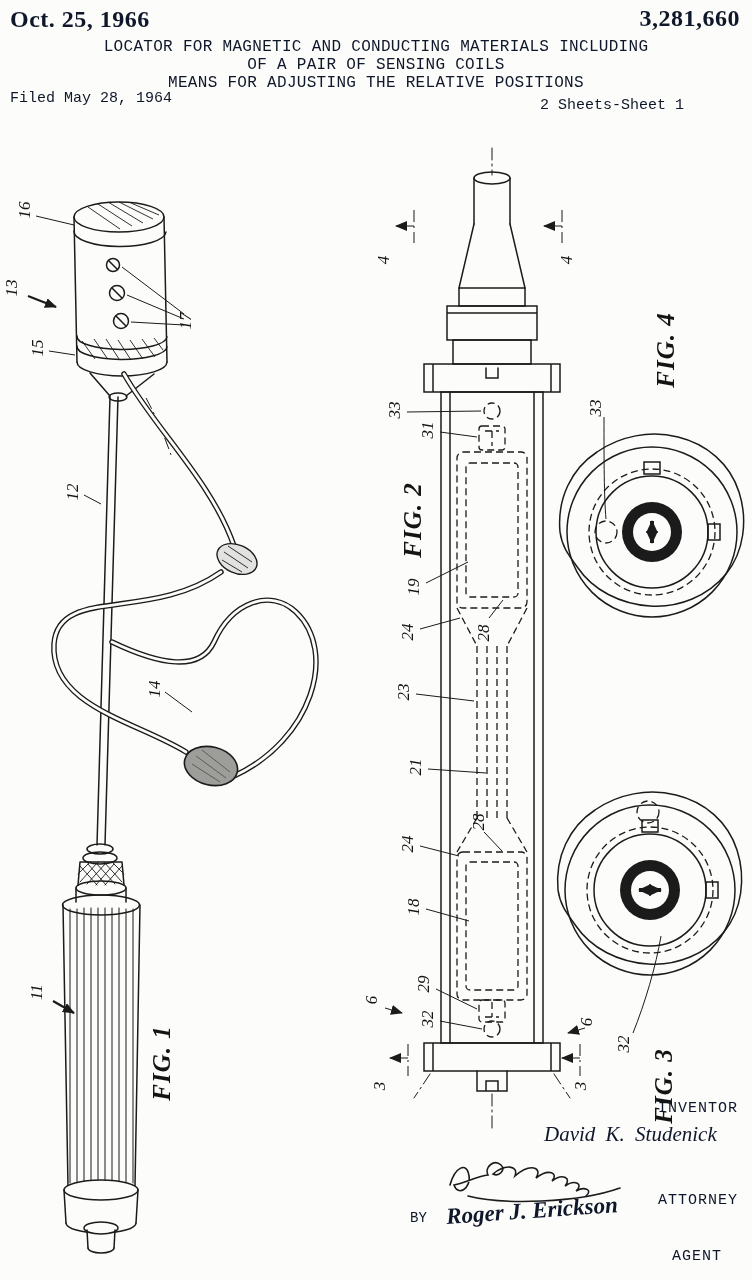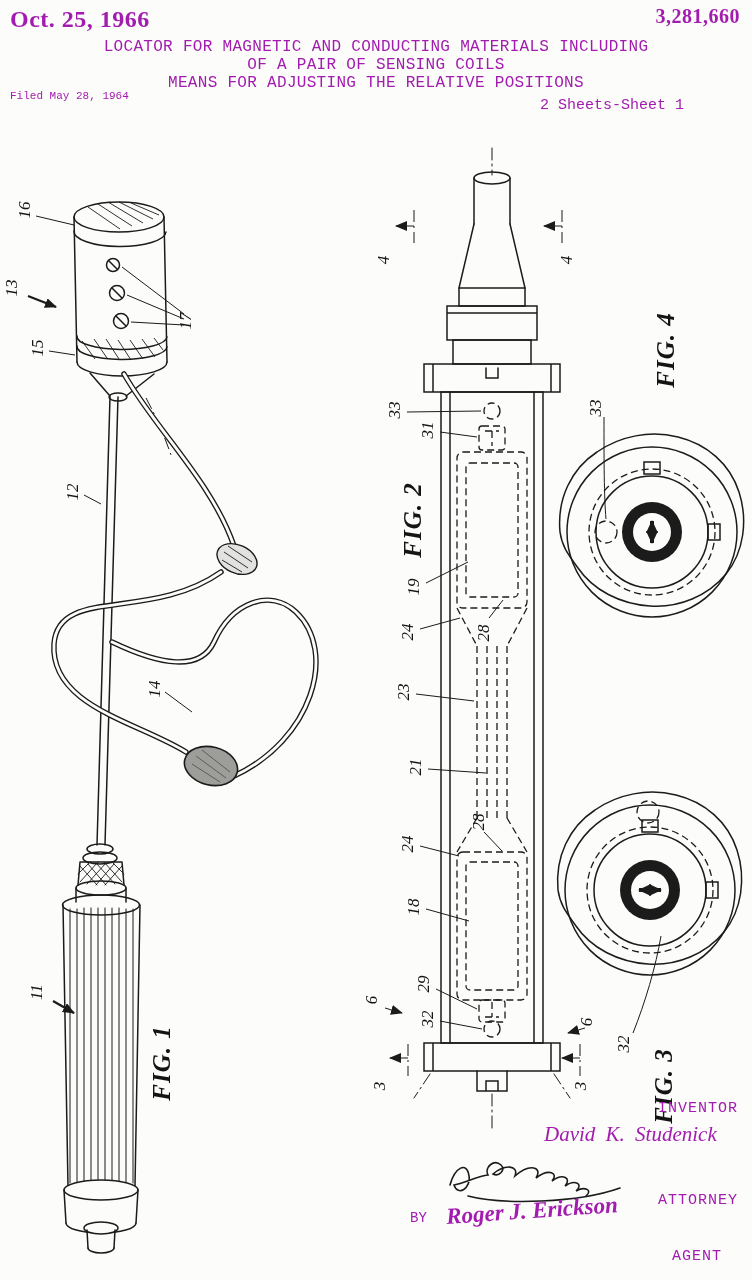--- a/index.html
+++ b/index.html
@@ -1,23 +1,23 @@
 <!DOCTYPE html>
 <html><head>
 <meta charset="utf-8">
 <style>
   html,body{margin:0;padding:0;background:#d9d9d9;}
   .page{position:relative;width:752px;height:1280px;background:#fcfcfa;overflow:hidden;
-        color:#a21caf;font-family:"Liberation Mono",monospace;}
+        color:#0f172a;font-family:"Liberation Mono",monospace;}
   .abs{position:absolute;white-space:nowrap;}
   .date{left:10px;top:6px;font-family:"Liberation Serif",serif;font-weight:bold;font-size:24px;letter-spacing:.5px;}
   .applicant{left:0;right:0;top:20px;text-align:center;font-weight:bold;font-size:16px;letter-spacing:1.5px;white-space:nowrap;position:absolute;}
-  .patnum{right:12px;top:5px;font-family:"Liberation Serif",serif;font-weight:bold;font-size:20px;letter-spacing:.5px;}
+  .patnum{right:12px;top:5px;font-family:"Liberation Serif",serif;font-weight:bold;font-size:24px;letter-spacing:.5px;}
   .title{position:absolute;left:0;right:0;top:38px;text-align:center;font-size:16px;line-height:18px;letter-spacing:.3px;}
-  .filed{left:10px;top:90px;font-size:11px;}
+  .filed{left:10px;top:90px;font-size:15px;}
   .sheet{left:540px;top:97px;font-size:15px;}
   .inv-label{right:14px;top:1100px;font-size:15px;letter-spacing:1px;}
   .inv-name{left:532px;top:1122px;font-family:"Liberation Serif",serif;font-style:italic;font-size:21px;word-spacing:5px;margin-left:12px;}
   .by-label{left:410px;top:1210px;font-size:14px;}
   .att-name{left:446px;top:1198px;font-family:"Liberation Serif",serif;font-style:italic;font-weight:bold;font-size:23px;transform:rotate(-4deg);}
   .att-label{right:14px;top:1192px;font-size:15px;letter-spacing:1px;}
   .agent-label{right:30px;top:1248px;font-size:15px;letter-spacing:1px;}
   svg.sheet-svg{position:absolute;left:0;top:0;}
   .ln{stroke:#1b1b1b;stroke-width:1.5;fill:none;stroke-linecap:round;}
   .lnD{stroke:#1b1b1b;stroke-width:1.3;fill:none;stroke-dasharray:7 4;}

